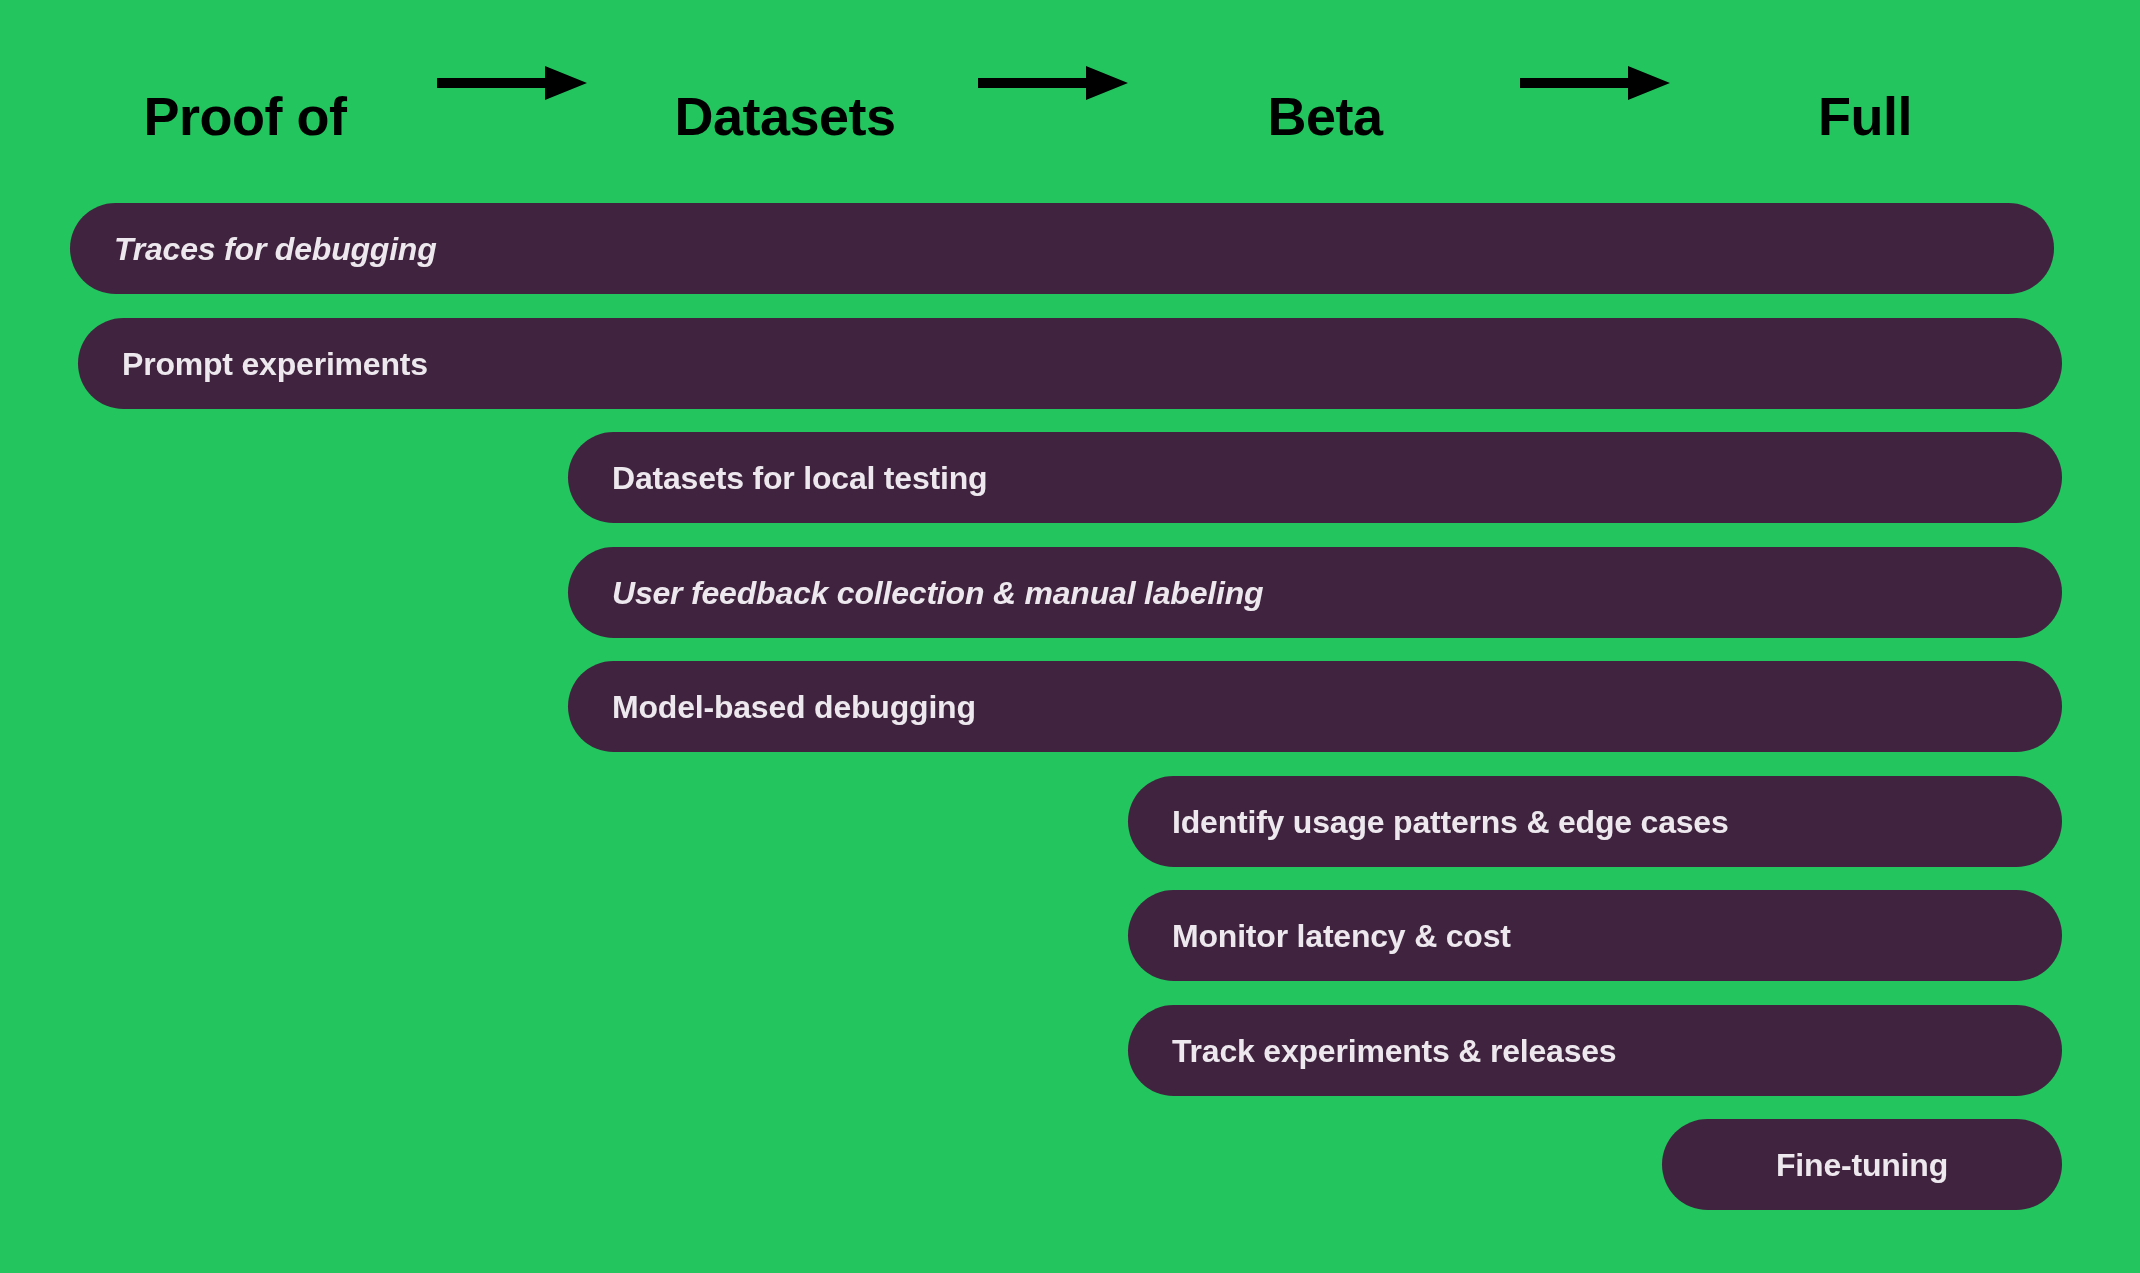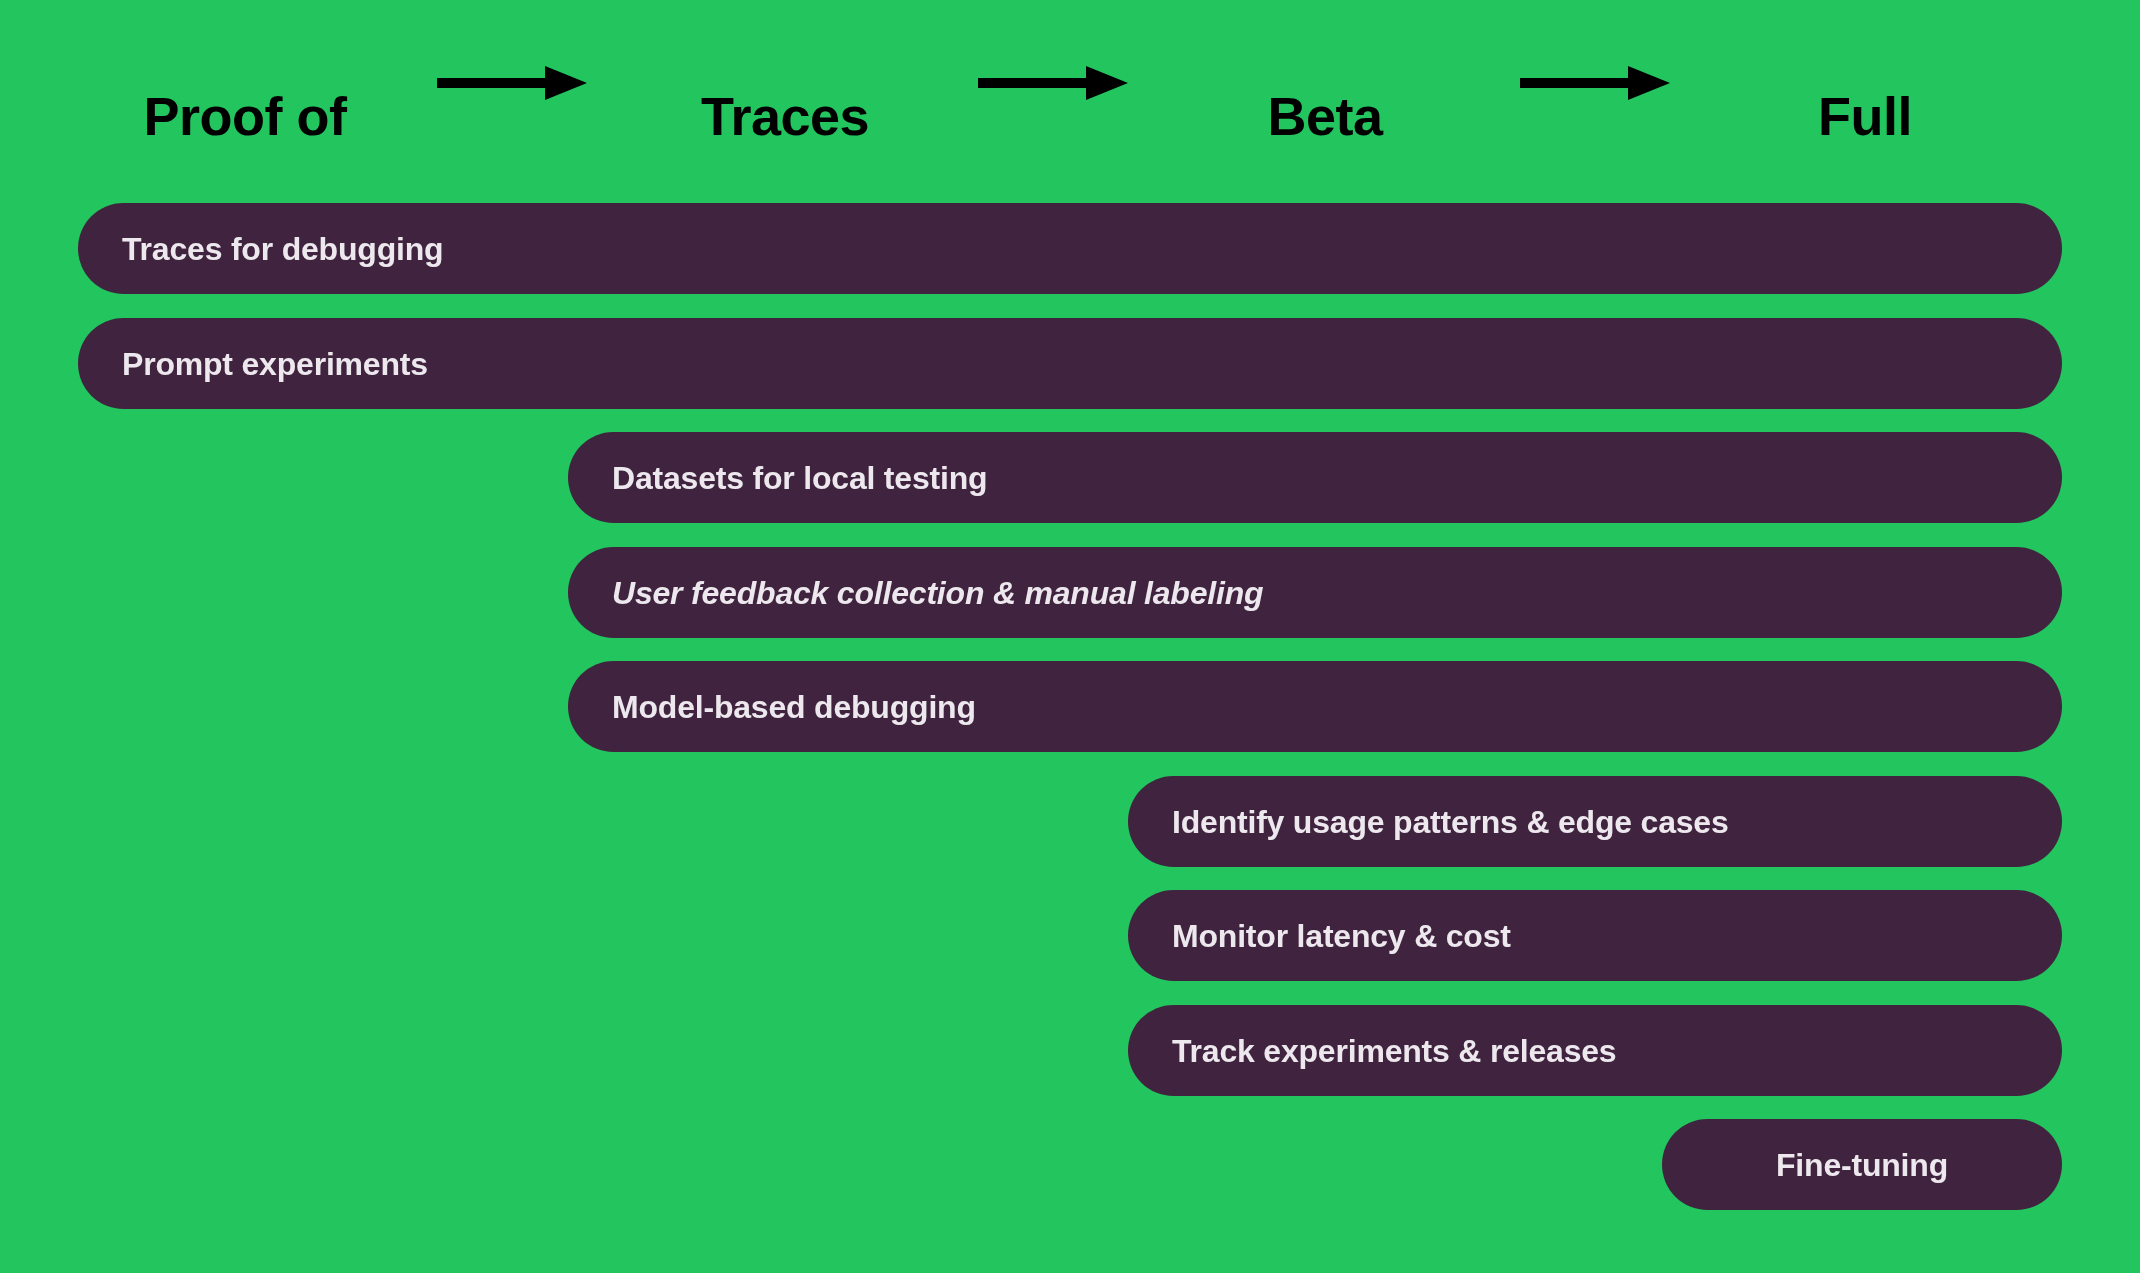--- a/index.html
+++ b/index.html
@@ -78,21 +78,21 @@
     letter-spacing: -0.2px;
     white-space: nowrap;
   }
 
   
   .pill.align-left            { justify-content: flex-start; padding-left: 44px; }
   
   .pill.align-center          { justify-content: center; }
 
   
-  .pill.r0 { left: 78px;   top: 203px;  width: 1984px; }
+  .pill.r0 { left: 70px;   top: 203px;  width: 1984px; font-style: italic; }
   .pill.r1 { left: 78px;   top: 318px;  width: 1984px; }
   .pill.r2 { left: 568px;  top: 432px;  width: 1494px; }
   .pill.r3 { left: 568px;  top: 547px;  width: 1494px; font-style: italic; }
   .pill.r4 { left: 568px;  top: 661px;  width: 1494px; }
   .pill.r5 { left: 1128px; top: 776px;  width: 934px;  }
   .pill.r6 { left: 1128px; top: 890px;  width: 934px;  }
   .pill.r7 { left: 1128px; top: 1005px; width: 934px;  }
   .pill.r8 { left: 1662px; top: 1119px; width: 400px;  }
 </style>
 </head>
@@ -107,21 +107,21 @@
       <span>concept</span>
     </div>
 
     <div class="stage-arrow a0">
       <svg width="150" height="42" viewBox="0 0 150 42" aria-hidden="true">
         <path d="M0 16 H108 V4 L150 21 L108 38 V26 H0 Z" fill="#000000"></path>
       </svg>
     </div>
 
     <div class="stage-label s1">
-      <span>Traces</span><br>
+      <span>Datasets</span><br>
       <span>&amp; staging</span>
     </div>
 
     <div class="stage-arrow a1">
       <svg width="150" height="42" viewBox="0 0 150 42" aria-hidden="true">
         <path d="M0 16 H108 V4 L150 21 L108 38 V26 H0 Z" fill="#000000"></path>
       </svg>
     </div>
 
     <div class="stage-label s2">

